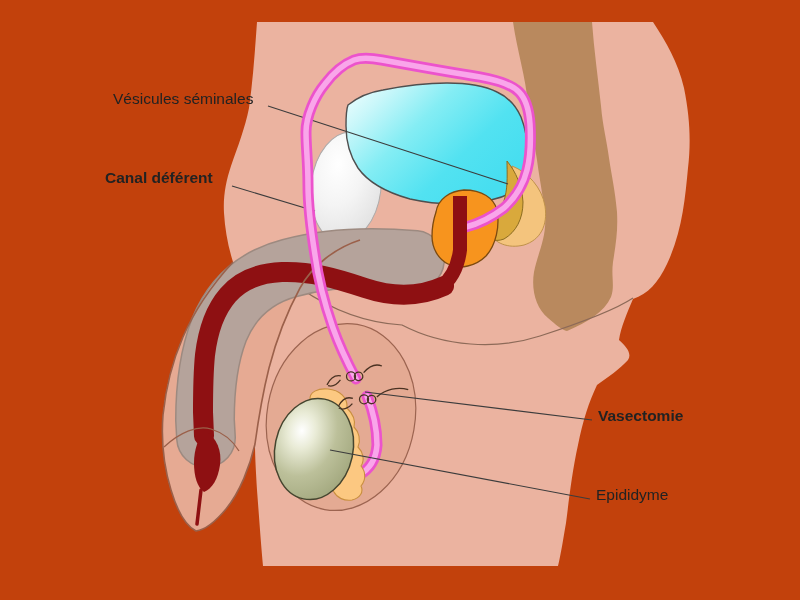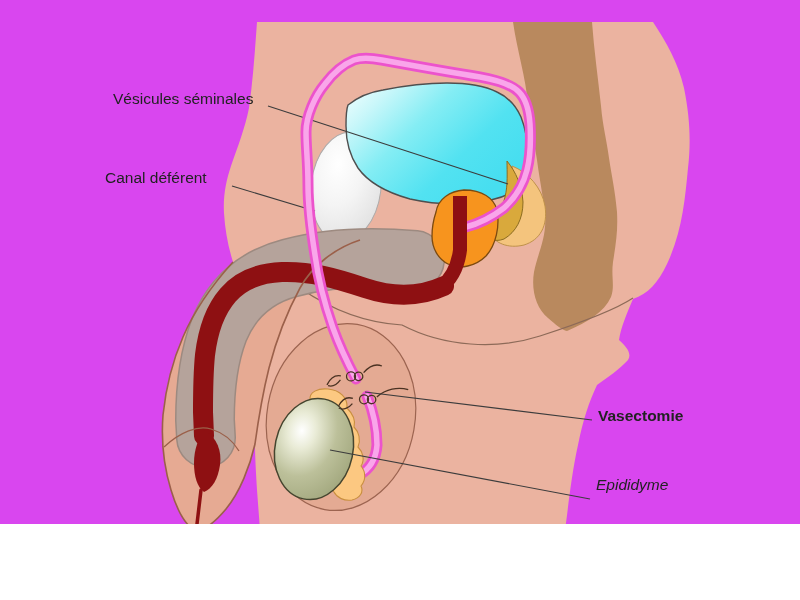--- a/index.html
+++ b/index.html
@@ -1,23 +1,23 @@
 <!DOCTYPE html>
 <html><head>
 <meta charset="utf-8">
 <style>
   html,body{margin:0;padding:0;background:#fff;}
-  #stage{position:relative;width:800px;height:524px;background:#d946ef;overflow:hidden;
+  #stage{position:relative;width:800px;height:600px;background:#c2410c;overflow:hidden;
          font-family:"Liberation Sans","DejaVu Sans",sans-serif;}
   #stage svg{position:absolute;left:0;top:0;}
   .anno{position:absolute;font-size:15.5px;color:#222;white-space:nowrap;line-height:1.2;}
   #lbl-seminal{left:113px;top:90px;}
-  #lbl-canal{left:105px;top:169px;}
+  #lbl-canal{left:105px;top:169px;font-weight:bold;}
   #lbl-vasectomie{left:598px;top:407px;font-weight:bold;}
-  #lbl-epididyme{left:596px;top:476px;font-style:italic;}
+  #lbl-epididyme{left:596px;top:486px;}
 </style>
 </head>
 <body>
 
 <div id="stage">
 
 <svg width="800" height="600" viewBox="0 0 800 600">
   <defs>
     <linearGradient id="bladderGrad" x1="0" y1="0" x2="0.95" y2="0.65">
       <stop offset="0" stop-color="#f8ffff"></stop>

